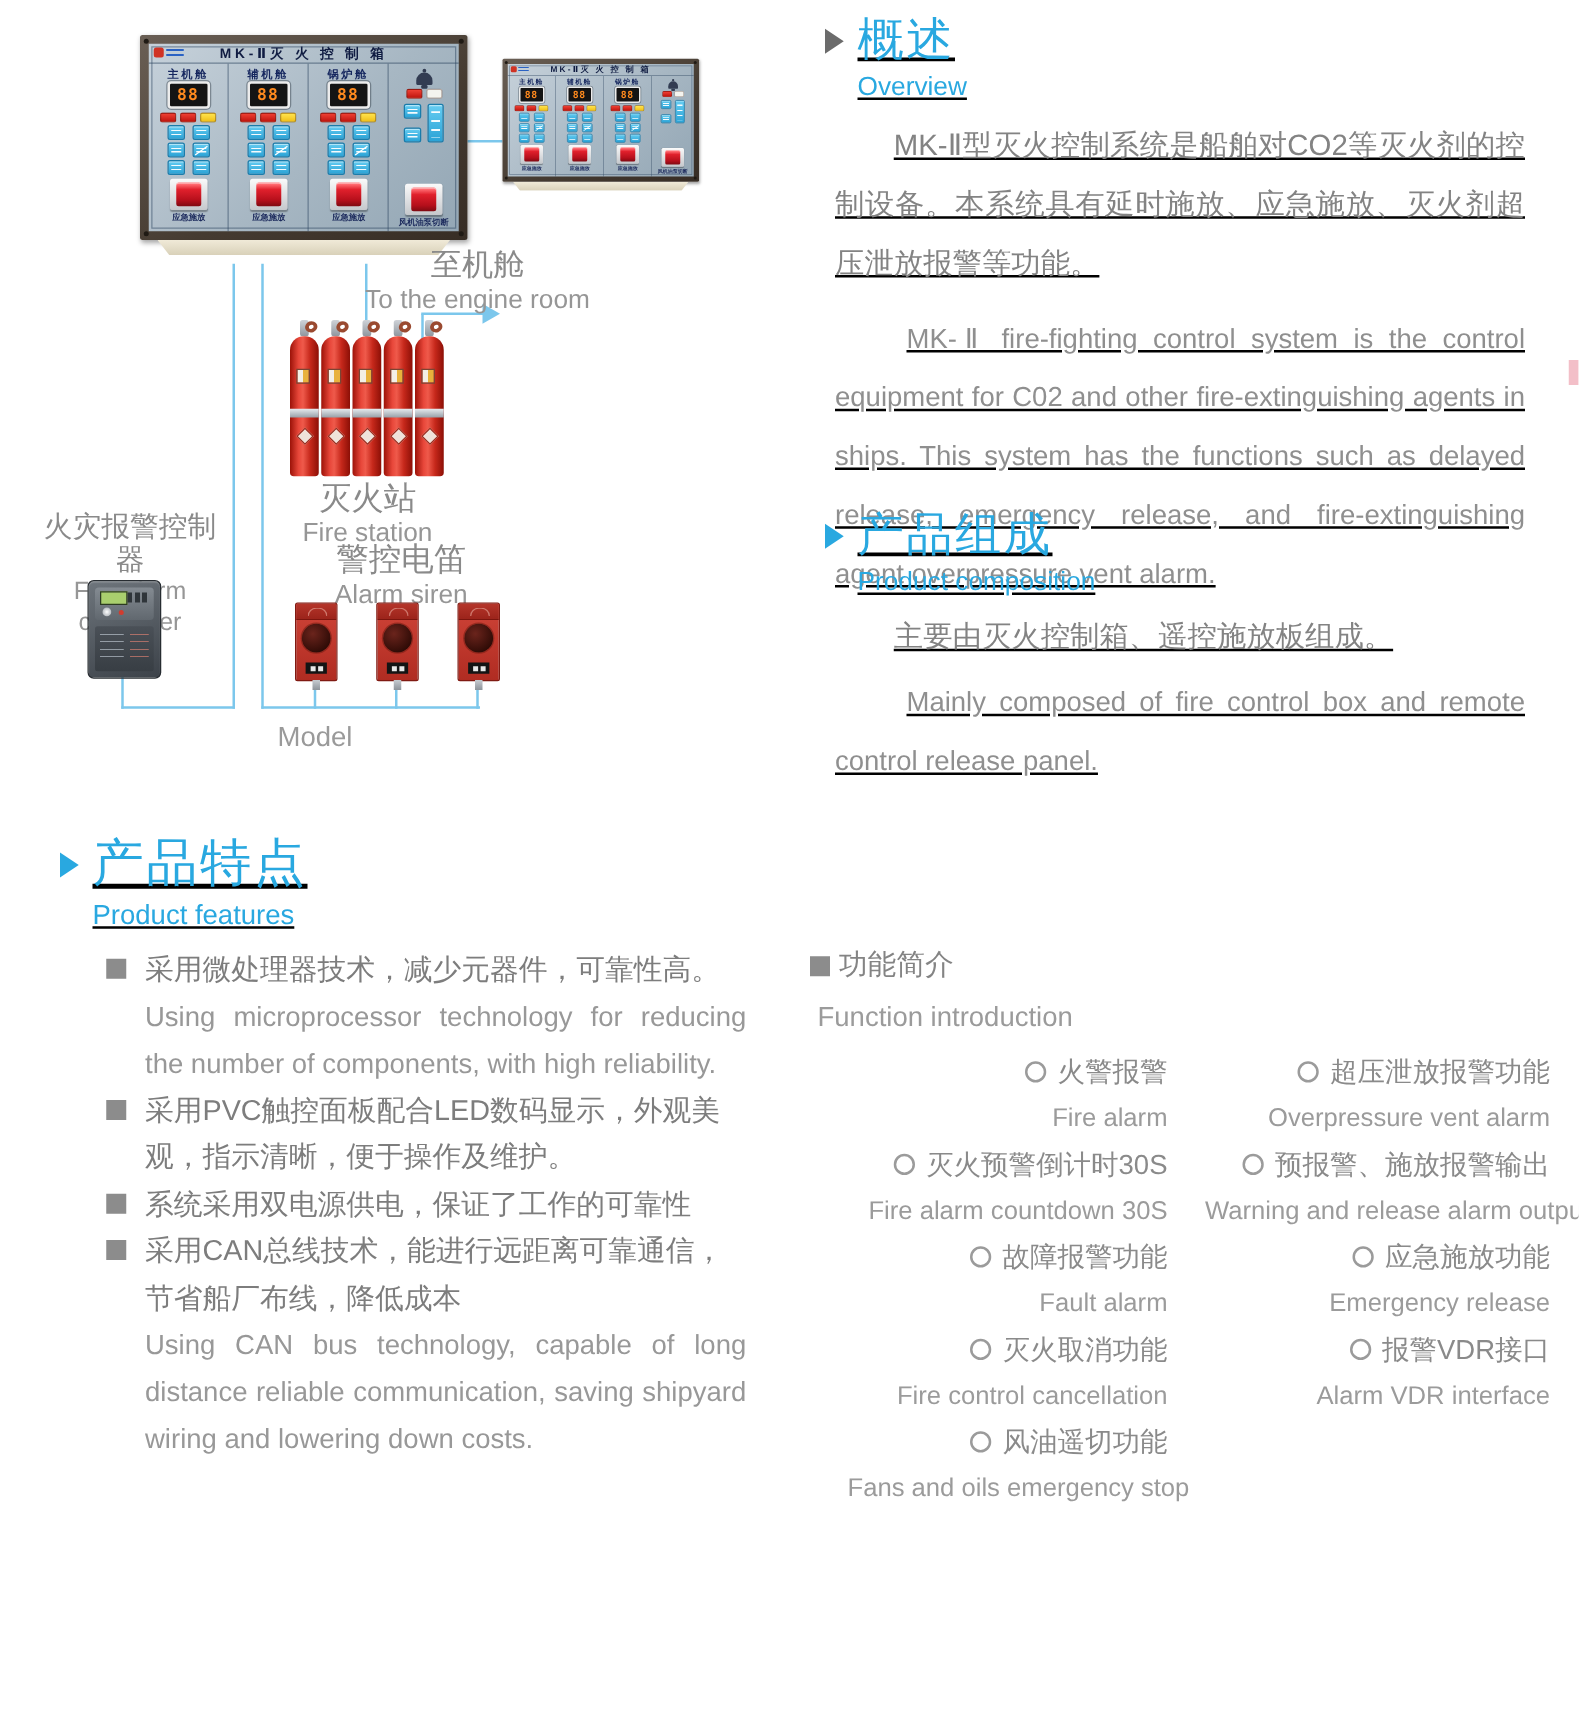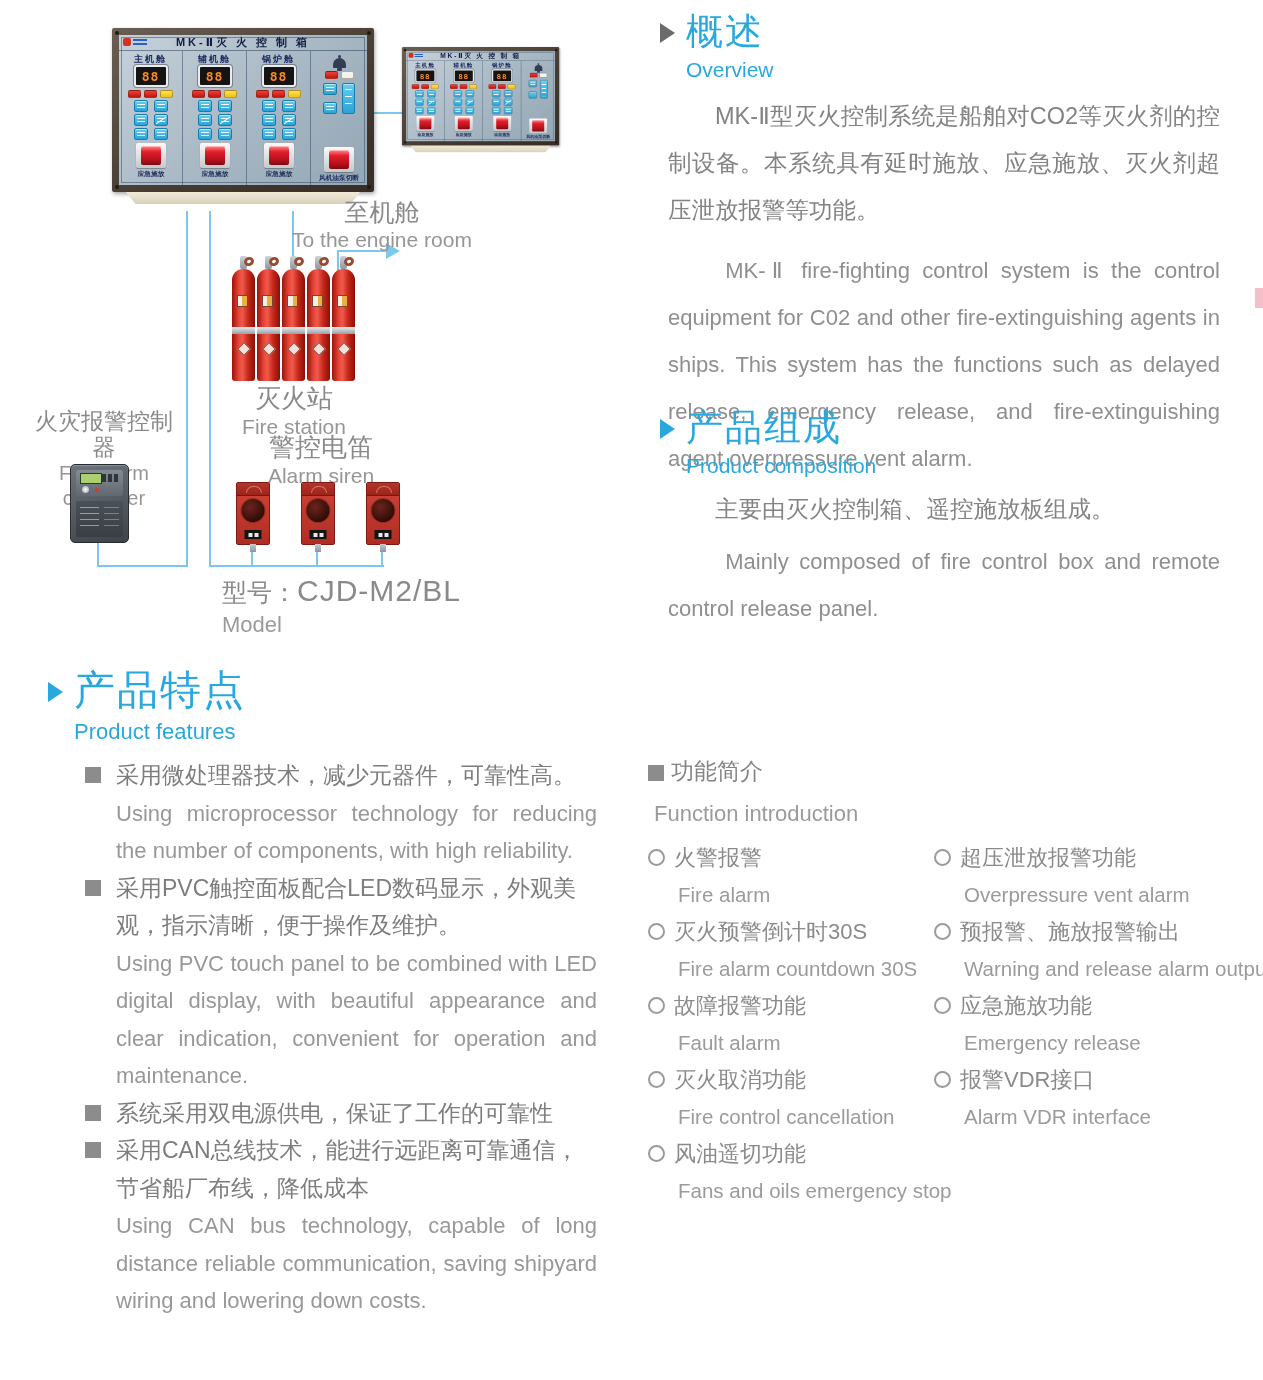--- a/index.html
+++ b/index.html
@@ -1,20 +1,20 @@
 <!DOCTYPE html>
 <html><head>
 <meta charset="utf-8">
 <style>
   html,body{margin:0;padding:0;background:#ffffff;}
   .page{position:relative;width:1263px;height:1380px;background:#fff;overflow:hidden;
         font-family:"Liberation Sans","DejaVu Sans",sans-serif;}
 
   
-  .sec{position:absolute;}
+  .sec{position:absolute;text-decoration:underline;}
   .sechead{display:flex;align-items:flex-start;gap:11px;}
   .tri{width:0;height:0;border-left:15px solid #29a8e0;border-top:10px solid transparent;
        border-bottom:10px solid transparent;margin-top:11px;flex:0 0 auto;}
   .tri.gray{border-left-color:#6b6b6b;}
   .sechead-zh{font-size:37px;color:#29a8e0;letter-spacing:2px;line-height:1.1;}
   .sechead-en{font-size:21px;color:#29a8e0;margin-top:5px;}
   .big .sechead-zh{font-size:41px;}
   .big .sechead-en{font-size:22px;margin-top:6px;}
 
   .para{width:552px;margin:0;text-align:justify;}
@@ -29,21 +29,21 @@
   .f-en{padding-left:31px;font-size:22px;color:#989898;line-height:37.5px;text-align:justify;}
 
   
   .funcs{position:absolute;left:648px;top:756px;width:592px;}
   .func-title-zh{font-size:23px;color:#848484;}
   .func-title-zh .sq{margin-right:7px;vertical-align:-2px;}
   .func-title-en{font-size:22px;color:#9b9b9b;margin:14px 0 0 6px;}
   .func-grid{display:flex;margin-top:12px;}
   .func-col{width:286px;}
   .func-col.right{width:306px;}
-  .fitem{margin-bottom:0;}
+  .fitem{margin-bottom:0;text-align:right;}
   .fzh{font-size:22px;color:#8a8a8a;line-height:37px;white-space:nowrap;}
   .circ{display:inline-block;width:13px;height:13px;border:2px solid #9b9b9b;border-radius:50%;
         margin-right:9px;vertical-align:-1px;background:#fff;}
   .fen{font-size:20.5px;color:#9b9b9b;line-height:37px;padding-left:30px;white-space:nowrap;}
 
   
   .dlabel{position:absolute;text-align:center;}
   .l-zh{font-size:25px;color:#8a8a8a;line-height:1.15;}
   .l-en{font-size:21px;color:#969696;line-height:1.25;}
   .model{position:absolute;left:222px;top:574px;}
@@ -532,21 +532,20 @@
       </div>
       <div class="scircle"></div>
       <div class="sjack">
         <i></i>
         <i></i>
       </div>
       <div class="snip"></div>
     </div>
 
   <div class="model">
-    <div><span class="m-zh">型号：</span><span class="m-val">CJD-M2/BL</span></div>
     <div class="m-en">Model</div>
   </div>
 
   <section class="sec" style="left:660px;top:12px;width:560px;">
     <div class="sechead">
       <i class="tri gray"></i>
       <div>
         <div class="sechead-zh">概述</div>
         <div class="sechead-en">Overview</div>
       </div>
@@ -577,21 +576,20 @@
     </div>
   </section>
 
   <div class="featlist">
     <div class="feat">
       <div class="f-zh"><i class="sq"></i><span>采用微处理器技术，减少元器件，可靠性高。</span></div>
       <div class="f-en">Using microprocessor technology for reducing the number of components, with high reliability.</div>
     </div>
     <div class="feat">
       <div class="f-zh"><i class="sq"></i><span>采用PVC触控面板配合LED数码显示，外观美观，指示清晰，便于操作及维护。</span></div>
-      <div class="f-en">Using PVC touch panel to be combined with LED digital display, with beautiful appearance and clear indication, convenient for operation and maintenance.</div>
     </div>
     <div class="feat">
       <div class="f-zh"><i class="sq"></i><span>系统采用双电源供电，保证了工作的可靠性</span></div>
     </div>
     <div class="feat">
       <div class="f-zh"><i class="sq"></i><span>采用CAN总线技术，能进行远距离可靠通信，节省船厂布线，降低成本</span></div>
       <div class="f-en">Using CAN bus technology, capable of long distance reliable communication, saving shipyard wiring and lowering down costs.</div>
     </div>
   </div>
 

